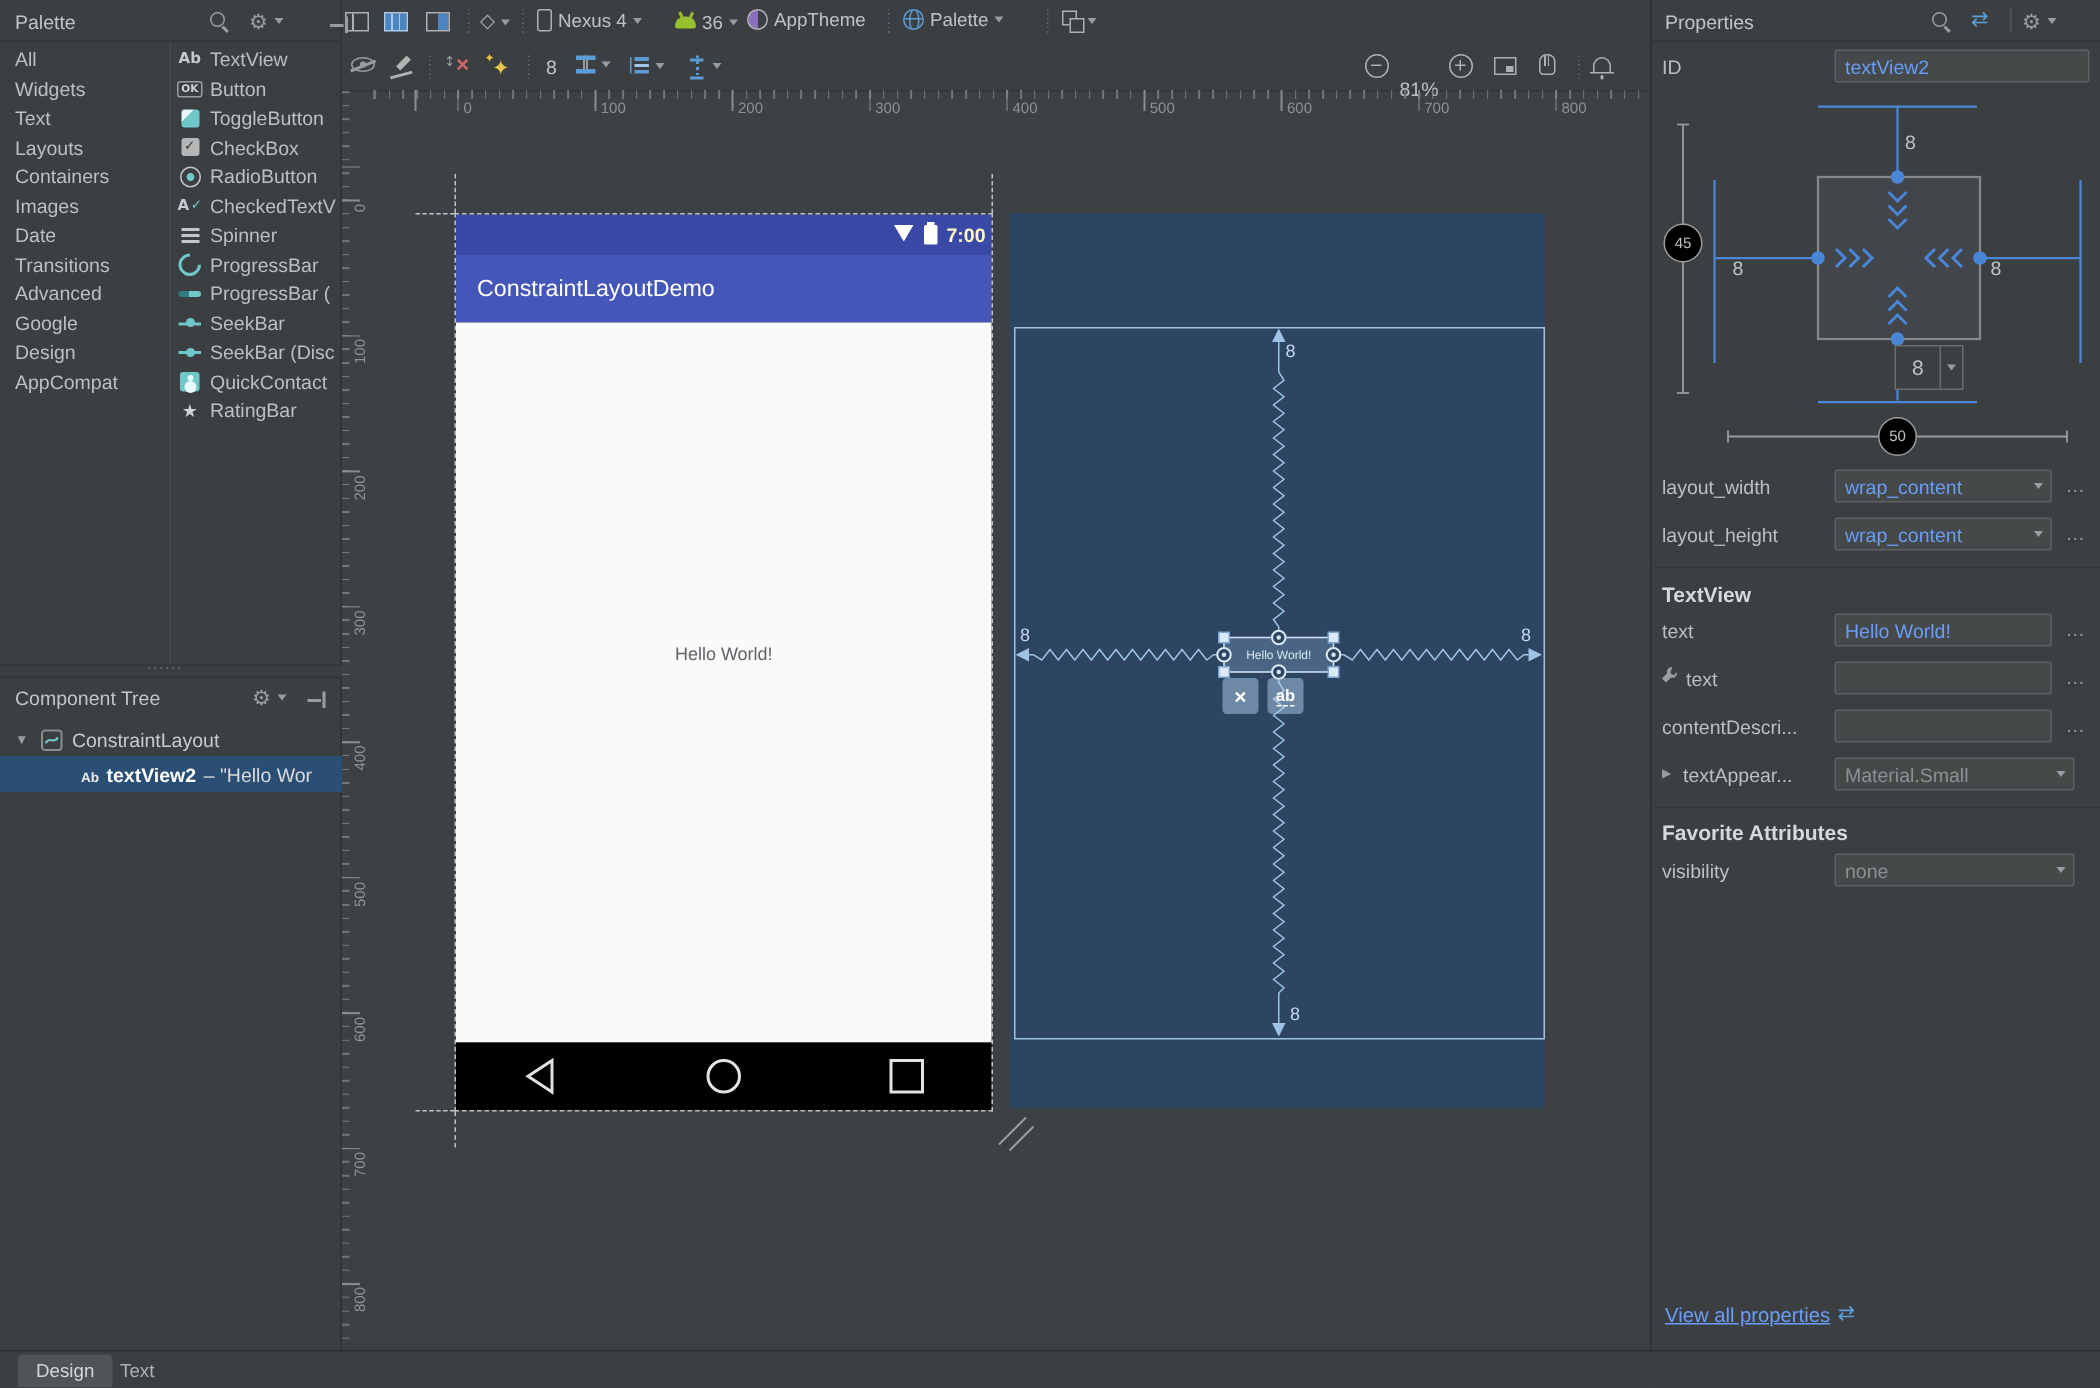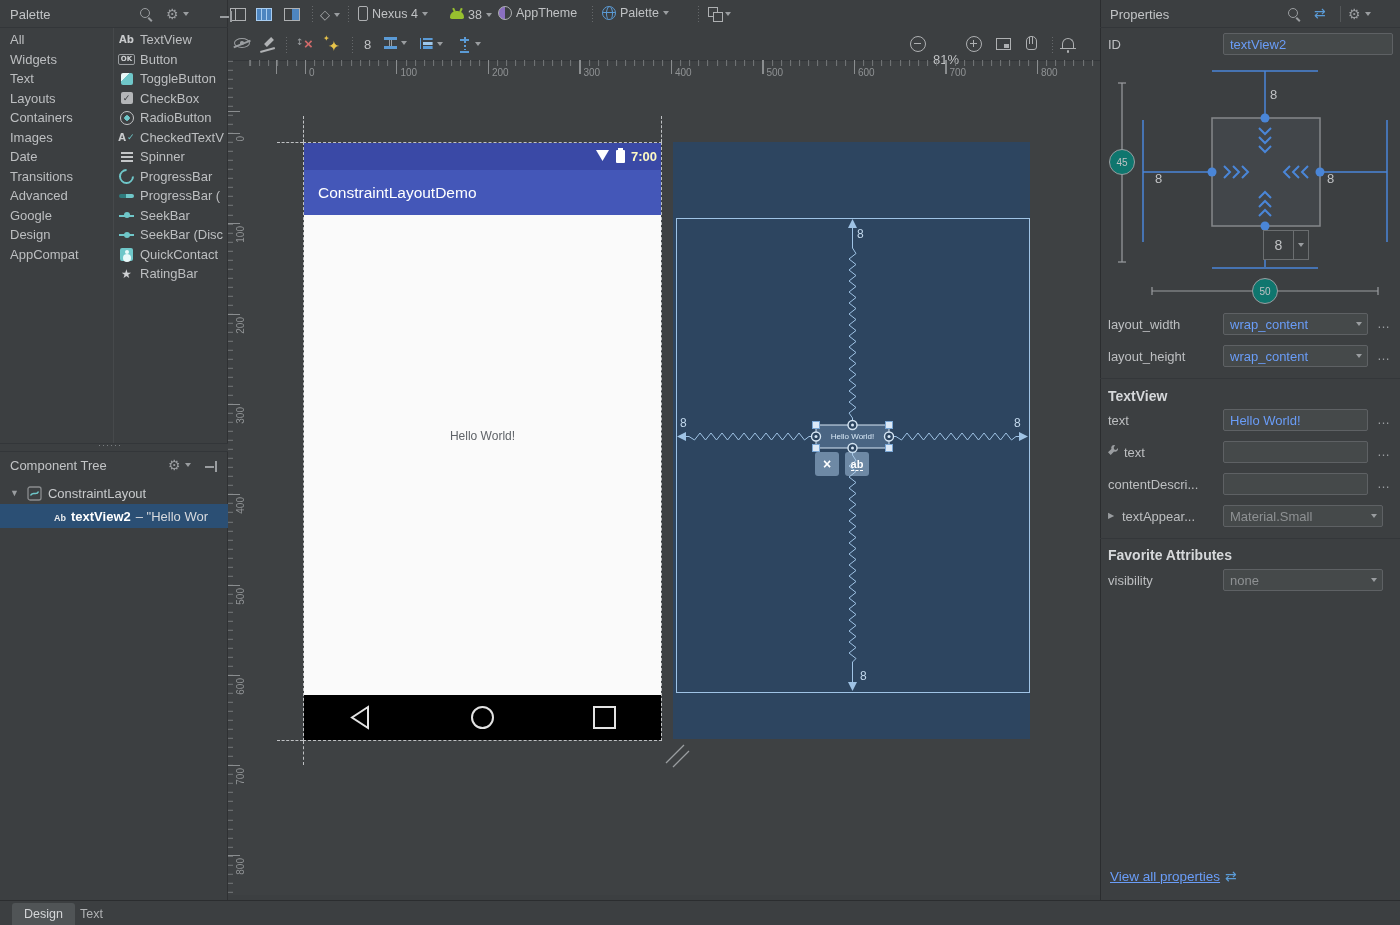--- a/index.html
+++ b/index.html
@@ -89,21 +89,21 @@
 .vr-num{position:absolute;left:7px;font-size:10px;color:#8f9294;writing-mode:vertical-rl;transform:rotate(180deg)}
 
 .prop-lbl{position:absolute;font-size:13px;color:#bdbfc1;white-space:nowrap}
 .fld,.dd{position:absolute;height:22px;background:#45494a;border:1px solid #5e6164;border-radius:2px;display:flex;align-items:center}
 .dd-val{flex:1;padding:0 6px;font-size:13px;white-space:nowrap;overflow:hidden}
 .dd-carbox{width:16px;display:flex;justify-content:center}
 .blue{color:#6a9df8}
 .gray{color:#8e9193}
 .sec-hdr{position:absolute;font-size:14px;font-weight:bold;color:#d6d8da}
 .hline{position:absolute;height:1px;background:#34373a}
-.bias{position:absolute;width:26px;height:26px;border:1px solid #9a9da0;border-radius:50%;background:#0f766e;color:#c0c2c4;font-size:10px;display:flex;align-items:center;justify-content:center}
+.bias{position:absolute;width:26px;height:26px;border:1px solid #9a9da0;border-radius:50%;background:#000000;color:#c0c2c4;font-size:10px;display:flex;align-items:center;justify-content:center}
 .insp8{position:absolute;font-size:13px;color:#c0c2c4}
 
 .bp8{position:absolute;font-size:12px;color:#c2d8ec}
 .bp-btn{position:absolute;width:24px;height:24px;background:rgba(176,205,234,.5);border-radius:3px;display:flex;align-items:center;justify-content:center}
 
 .ab-badge::before{content:"Ab";font-size:9px;font-weight:bold;color:#e8eaec}
 
 .etab{position:absolute;height:22px;line-height:22px;padding:0 12px;font-size:12.5px;border-radius:3px 3px 0 0}
 </style>
 </head>
@@ -128,21 +128,21 @@
       <span class="car"></span>
     </div>
   <div class="vsep" style="left:348px;top:6px"></div>
   <div class="tbar-item" style="left:358px;top:6px">
       <span class="ic-phone"></span>
       <span>Nexus 4</span>
       <span class="car"></span>
     </div>
   <div class="tbar-item" style="left:450px;top:8px">
       <span class="ic-android"></span>
-      <span>38</span>
+      <span>36</span>
       <span class="car"></span>
     </div>
   <div class="tbar-item" style="left:498px;top:6px">
       <span class="ic-theme"></span>
       <span>AppTheme</span>
     </div>
   <div class="vsep" style="left:592px;top:6px"></div>
   <div class="tbar-item" style="left:602px;top:6px">
       <span class="ic-globe"></span>
       <span>Palette</span>

